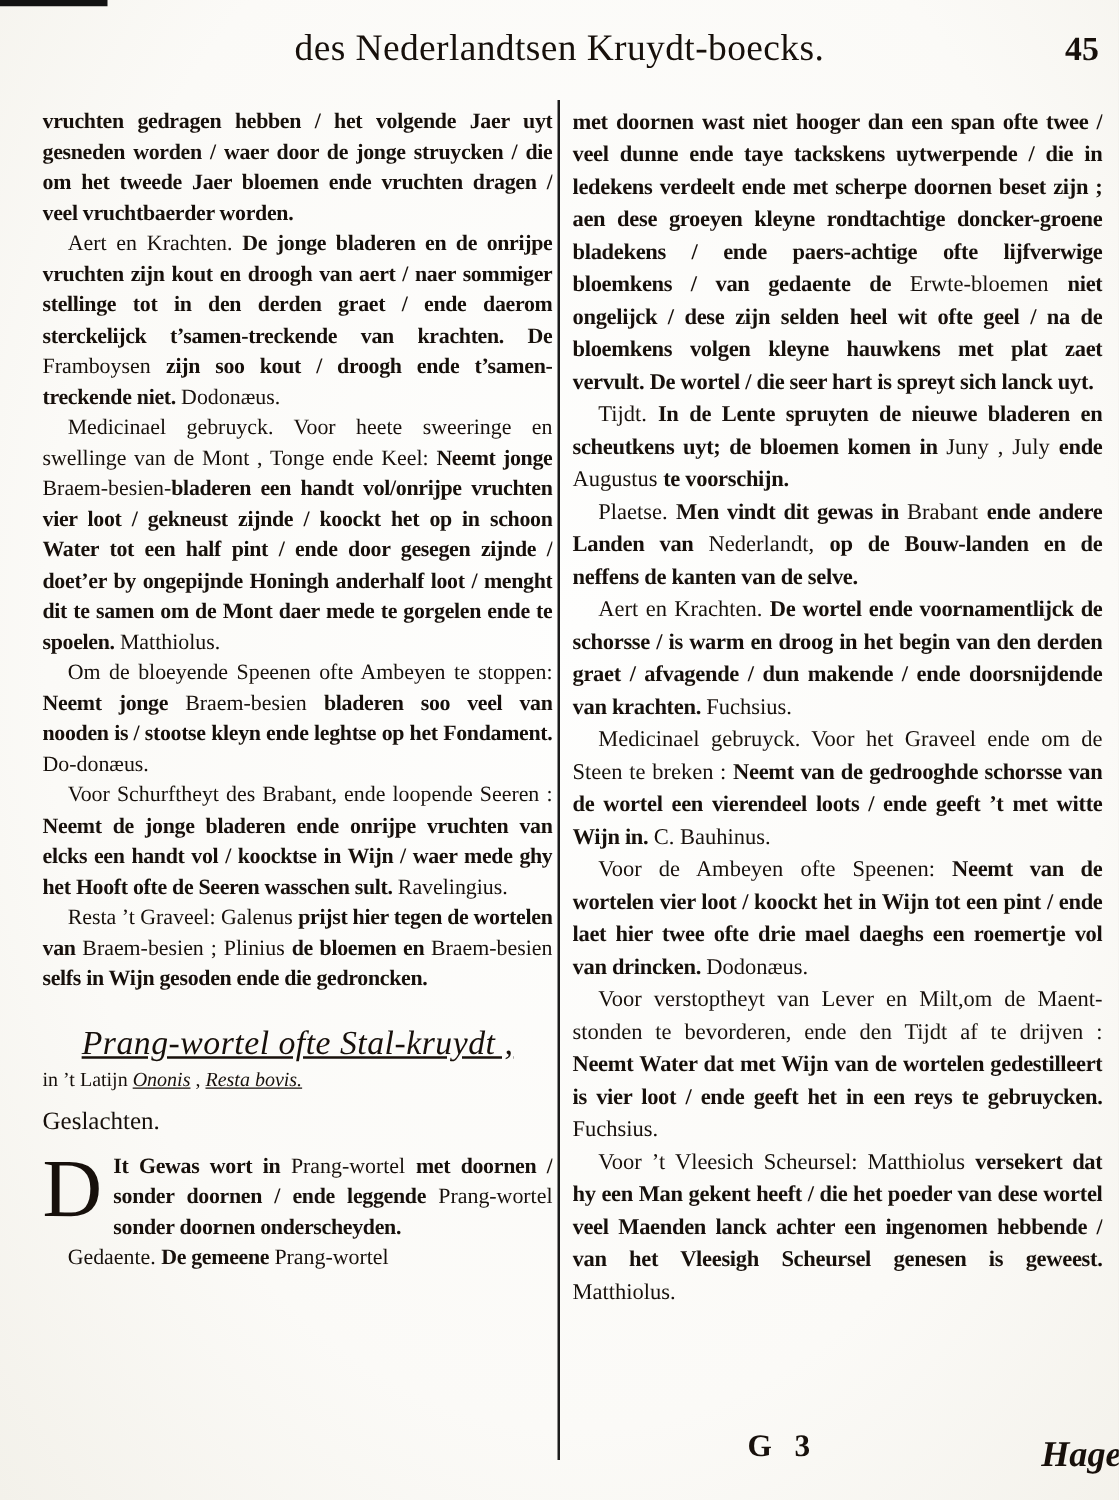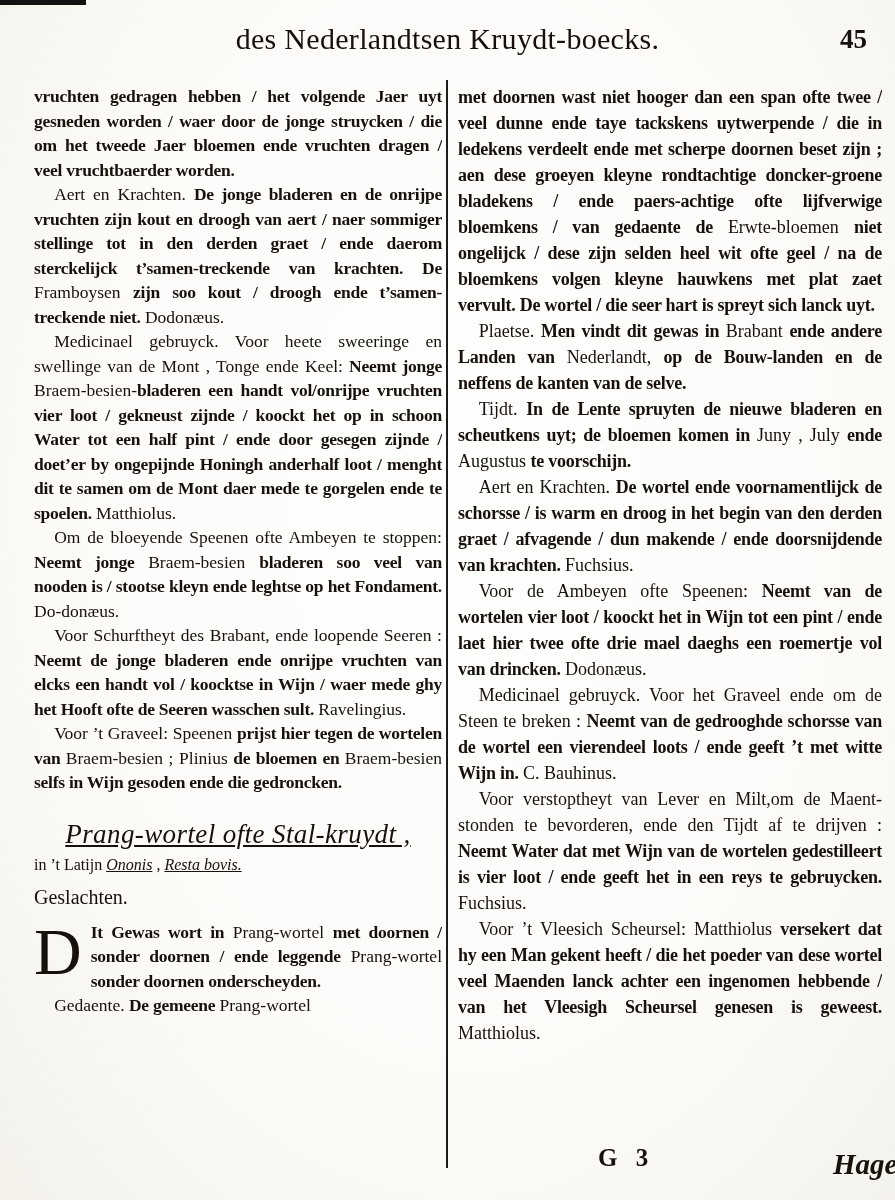--- a/index.html
+++ b/index.html
@@ -13,21 +13,21 @@
     background:radial-gradient(ellipse at 50% 42%, #fefefd 0%, #fbfaf7 65%, #f3f1ea 100%);
     color:#17100b;
     padding-left:32px;
   }
   .scan-mark { position:absolute; top:0; left:0; width:86px; height:5px; background:#121212; }
   .header { position:absolute; top:22px; left:0; width:895px; height:44px; }
   .header-title {
     position:absolute; left:0; right:0; text-align:center;
     font-size:30px; letter-spacing:0.3px; white-space:nowrap;
   }
-  .page-number { position:absolute; right:28px; top:2px; font-size:27px; font-weight:700; }
+  .page-number { position:absolute; right:16px; top:2px; font-size:27px; font-weight:700; }
   .divider { position:absolute; left:446px; top:80px; width:2px; height:1088px; background:#1c1c1c; }
   .col { position:absolute; top:84px; overflow:hidden; }
   .col-left  { left:34px;  width:408px; height:1092px; font-size:17.5px; line-height:24.5px; }
   .col-right { left:458px; width:424px; height:1072px; font-size:18px;   line-height:26px; }
   .col p { margin:0; text-align:justify; }
   .col p.indent { text-indent:1.15em; }
   .s-bl { font-weight:700; letter-spacing:-0.25px; }
   .s-rm { font-weight:400; letter-spacing:0; }
   .s-it { font-style:italic; font-weight:400;text-decoration:underline; }
   p.heading {
@@ -63,33 +63,33 @@
   </div>
 
   <div class="divider"></div>
 
   <div class="col col-left">
       <p class=""><span class="s-bl">vruchten gedragen hebben / het volgende Jaer uyt gesneden worden / waer door de jonge struycken / die om het tweede Jaer bloemen ende vruchten dragen / veel vruchtbaerder worden.</span></p>
       <p class="indent"><span class="s-rm">Aert en Krachten. </span><span class="s-bl">De jonge bladeren en de onrijpe vruchten zijn kout en droogh van aert / naer sommiger stellinge tot in den derden graet / ende daerom sterckelijck t’samen-treckende van krachten. De </span><span class="s-rm">Framboysen </span><span class="s-bl">zijn soo kout / droogh ende t’samen-treckende niet. </span><span class="s-rm">Dodonæus.</span></p>
       <p class="indent"><span class="s-rm">Medicinael gebruyck. Voor heete sweeringe en swellinge van de Mont , Tonge ende Keel: </span><span class="s-bl">Neemt jonge </span><span class="s-rm">Braem-besien-</span><span class="s-bl">bladeren een handt vol/onrijpe vruchten vier loot / gekneust zijnde / koockt het op in schoon Water tot een half pint / ende door gesegen zijnde / doet’er by ongepijnde Honingh anderhalf loot / menght dit te samen om de Mont daer mede te gorgelen ende te spoelen. </span><span class="s-rm">Matthiolus.</span></p>
       <p class="indent"><span class="s-rm">Om de bloeyende Speenen ofte Ambeyen te stoppen: </span><span class="s-bl">Neemt jonge </span><span class="s-rm">Braem-besien </span><span class="s-bl">bladeren soo veel van nooden is / stootse kleyn ende leghtse op het Fondament. </span><span class="s-rm">Do-donæus.</span></p>
       <p class="indent"><span class="s-rm">Voor Schurftheyt des Brabant, ende loopende Seeren : </span><span class="s-bl">Neemt de jonge bladeren ende onrijpe vruchten van elcks een handt vol / koocktse in Wijn / waer mede ghy het Hooft ofte de Seeren wasschen sult. </span><span class="s-rm">Ravelingius.</span></p>
-      <p class="indent"><span class="s-rm">Voor ’t Graveel: Speenen </span><span class="s-bl">prijst hier tegen de wortelen van </span><span class="s-rm">Braem-besien ; Plinius </span><span class="s-bl">de bloemen en </span><span class="s-rm">Braem-besien </span><span class="s-bl">selfs in Wijn gesoden ende die gedroncken.</span></p>
+      <p class="indent"><span class="s-rm">Resta ’t Graveel: Galenus </span><span class="s-bl">prijst hier tegen de wortelen van </span><span class="s-rm">Braem-besien ; Plinius </span><span class="s-bl">de bloemen en </span><span class="s-rm">Braem-besien </span><span class="s-bl">selfs in Wijn gesoden ende die gedroncken.</span></p>
       <p class="heading"><span class="s-it">Prang-wortel ofte Stal-kruydt ,</span></p>
       <p class="subheading"><span class="s-rm">in ’t Latijn </span><span class="s-it">Ononis</span><span class="s-rm"> , </span><span class="s-it">Resta bovis.</span></p>
       <p class="center"><span class="s-rm">Geslachten.</span></p>
       <p class="dropcap-para"><span class="dropcap">D</span><span class="s-bl">It Gewas wort in </span><span class="s-rm">Prang-wortel </span><span class="s-bl">met doornen / sonder doornen / ende leggende </span><span class="s-rm">Prang-wortel </span><span class="s-bl">sonder doornen onderscheyden.</span></p>
       <p class="indent"><span class="s-rm">Gedaente. </span><span class="s-bl">De gemeene </span><span class="s-rm">Prang-wortel</span></p>
     </div>
   <div class="col col-right">
       <p class=""><span class="s-bl">met doornen wast niet hooger dan een span ofte twee / veel dunne ende taye tackskens uytwerpende / die in ledekens verdeelt ende met scherpe doornen beset zijn ; aen dese groeyen kleyne rondtachtige doncker-groene bladekens / ende paers-achtige ofte lijfverwige bloemkens / van gedaente de </span><span class="s-rm">Erwte-bloemen </span><span class="s-bl">niet ongelijck / dese zijn selden heel wit ofte geel / na de bloemkens volgen kleyne hauwkens met plat zaet vervult. De wortel / die seer hart is spreyt sich lanck uyt.</span></p>
+      <p class="indent"><span class="s-rm">Tijdt. </span><span class="s-bl">In de Lente spruyten de nieuwe bladeren en scheutkens uyt; de bloemen komen in </span><span class="s-rm">Juny , July </span><span class="s-bl">ende </span><span class="s-rm">Augustus </span><span class="s-bl">te voorschijn.</span></p>
       <p class="indent"><span class="s-rm">Plaetse. </span><span class="s-bl">Men vindt dit gewas in </span><span class="s-rm">Brabant </span><span class="s-bl">ende andere Landen van </span><span class="s-rm">Nederlandt, </span><span class="s-bl">op de Bouw-landen en de neffens de kanten van de selve.</span></p>
-      <p class="indent"><span class="s-rm">Tijdt. </span><span class="s-bl">In de Lente spruyten de nieuwe bladeren en scheutkens uyt; de bloemen komen in </span><span class="s-rm">Juny , July </span><span class="s-bl">ende </span><span class="s-rm">Augustus </span><span class="s-bl">te voorschijn.</span></p>
       <p class="indent"><span class="s-rm">Aert en Krachten. </span><span class="s-bl">De wortel ende voornamentlijck de schorsse / is warm en droog in het begin van den derden graet / afvagende / dun makende / ende doorsnijdende van krachten. </span><span class="s-rm">Fuchsius.</span></p>
+      <p class="indent"><span class="s-rm">Medicinael gebruyck. Voor het Graveel ende om de Steen te breken : </span><span class="s-bl">Neemt van de gedrooghde schorsse van de wortel een vierendeel loots / ende geeft ’t met witte Wijn in. </span><span class="s-rm">C. Bauhinus.</span></p>
       <p class="indent"><span class="s-rm">Voor de Ambeyen ofte Speenen: </span><span class="s-bl">Neemt van de wortelen vier loot / koockt het in Wijn tot een pint / ende laet hier twee ofte drie mael daeghs een roemertje vol van drincken. </span><span class="s-rm">Dodonæus.</span></p>
-      <p class="indent"><span class="s-rm">Medicinael gebruyck. Voor het Graveel ende om de Steen te breken : </span><span class="s-bl">Neemt van de gedrooghde schorsse van de wortel een vierendeel loots / ende geeft ’t met witte Wijn in. </span><span class="s-rm">C. Bauhinus.</span></p>
       <p class="indent"><span class="s-rm">Voor verstoptheyt van Lever en Milt,om de Maent-stonden te bevorderen, ende den Tijdt af te drijven : </span><span class="s-bl">Neemt Water dat met Wijn van de wortelen gedestilleert is vier loot / ende geeft het in een reys te gebruycken. </span><span class="s-rm">Fuchsius.</span></p>
       <p class="indent"><span class="s-rm">Voor ’t Vleesich Scheursel: Matthiolus </span><span class="s-bl">versekert dat hy een Man gekent heeft / die het poeder van dese wortel veel Maenden lanck achter een ingenomen hebbende / van het Vleesigh Scheursel genesen is geweest. </span><span class="s-rm">Matthiolus.</span></p>
     </div>
 
   <div class="footer-sig">G 3</div>
   <div class="footer-catchword">Hage-</div>
 </div>
 
 </body></html>

